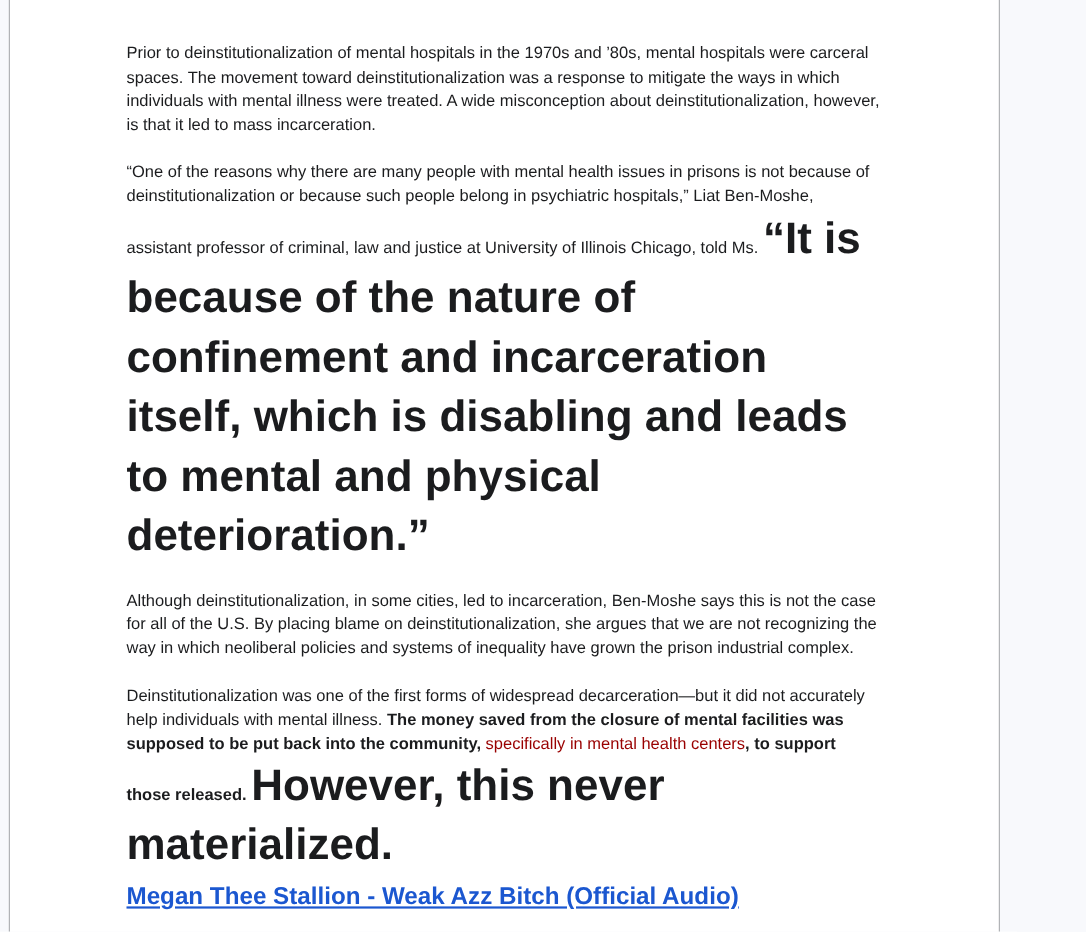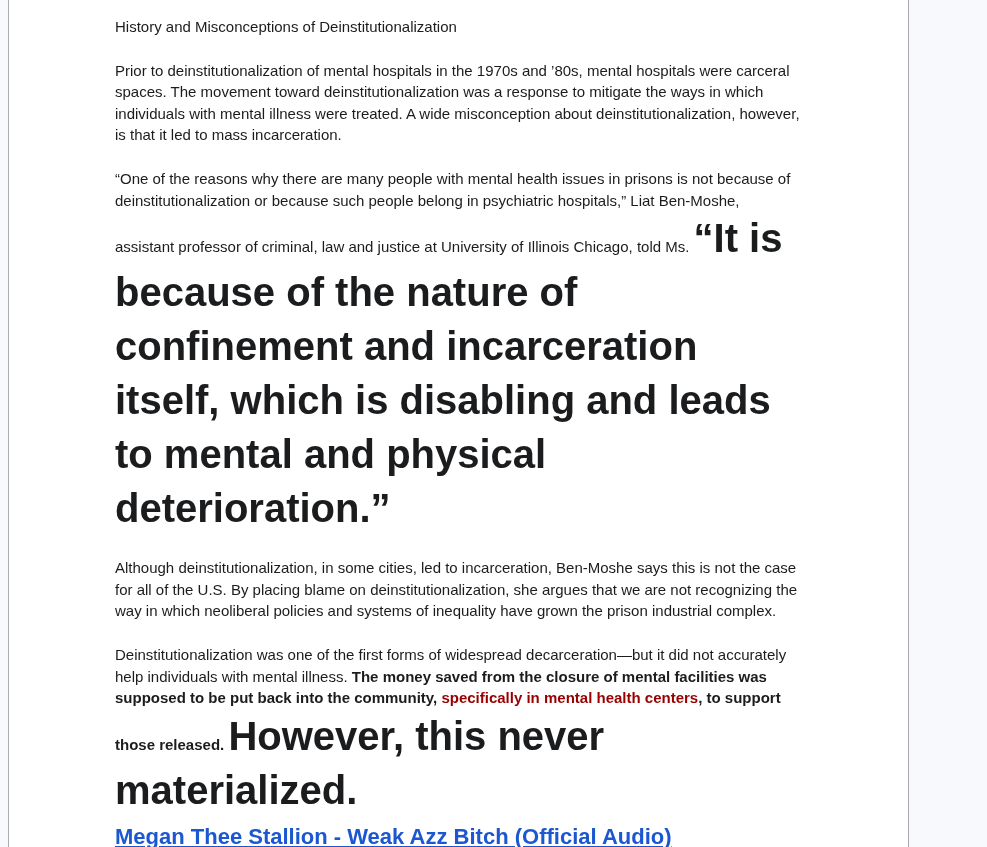--- a/index.html
+++ b/index.html
@@ -38,21 +38,21 @@
   strong {
     font-weight: 700;
   }
   .huge {
     font-size: 40px;
     line-height: 54px;
     font-weight: 700;
   }
   a.red-link {
     color: #990000;
-    font-weight: 700;
+    font-weight: 400;
     text-decoration: none;
     cursor: pointer;
   }
   .video-title {
     margin-top: 6px;
   }
   .video-title a {
     color: #1b57d0;
     font-weight: 700;
     font-size: 22px;
@@ -60,21 +60,20 @@
     text-decoration: underline;
     cursor: pointer;
   }
 </style>
 </head>
 <body>
 
 <div class="card">
   <div class="content">
 
-    <p class="title">History and Misconceptions of Deinstitutionalization</p>
 
     <p>
       <span>Prior to deinstitutionalization of mental hospitals in the 1970s and ’80s, mental hospitals were carceral spaces. The movement toward deinstitutionalization was a response to mitigate the ways in which individuals with mental illness were treated. A wide misconception about deinstitutionalization, however, is that it led to mass incarceration.</span>
     </p>
 
     <p>
       <span>“One of the reasons why there are many people with mental health issues in prisons is not because of deinstitutionalization or because such people belong in psychiatric hospitals,” Liat Ben-Moshe, assistant professor of criminal, law and justice at University of Illinois Chicago, told Ms. </span><strong class="huge">“It is because of the nature of confinement and incarceration itself, which is disabling and leads to mental and physical deterioration.”</strong>
     </p>
 
     <p>

